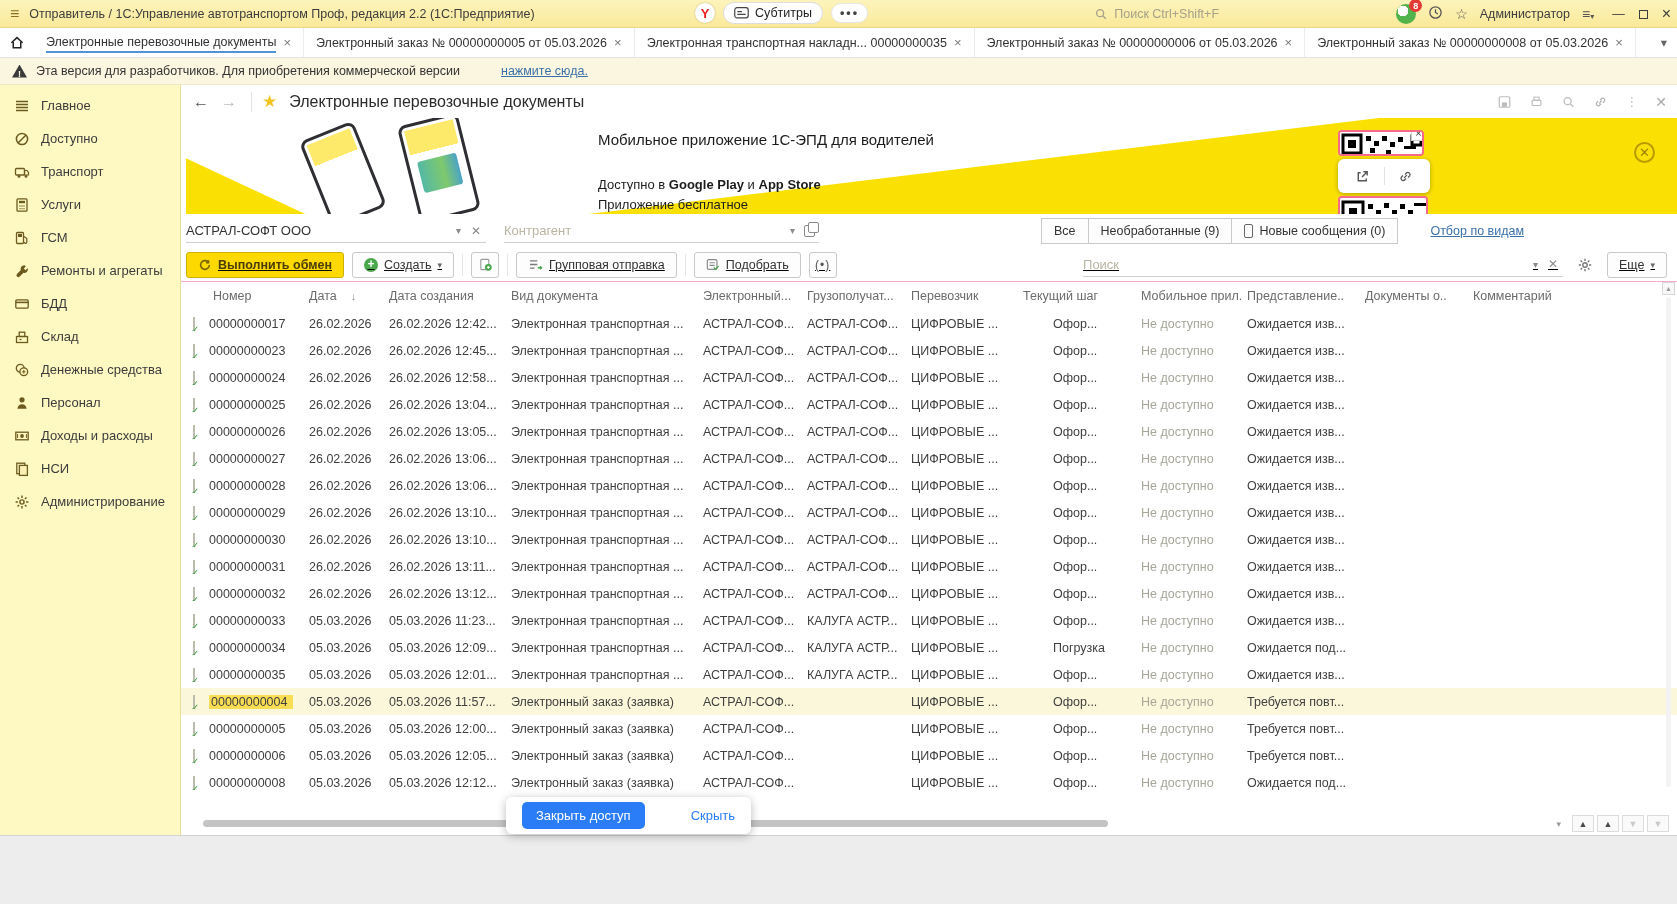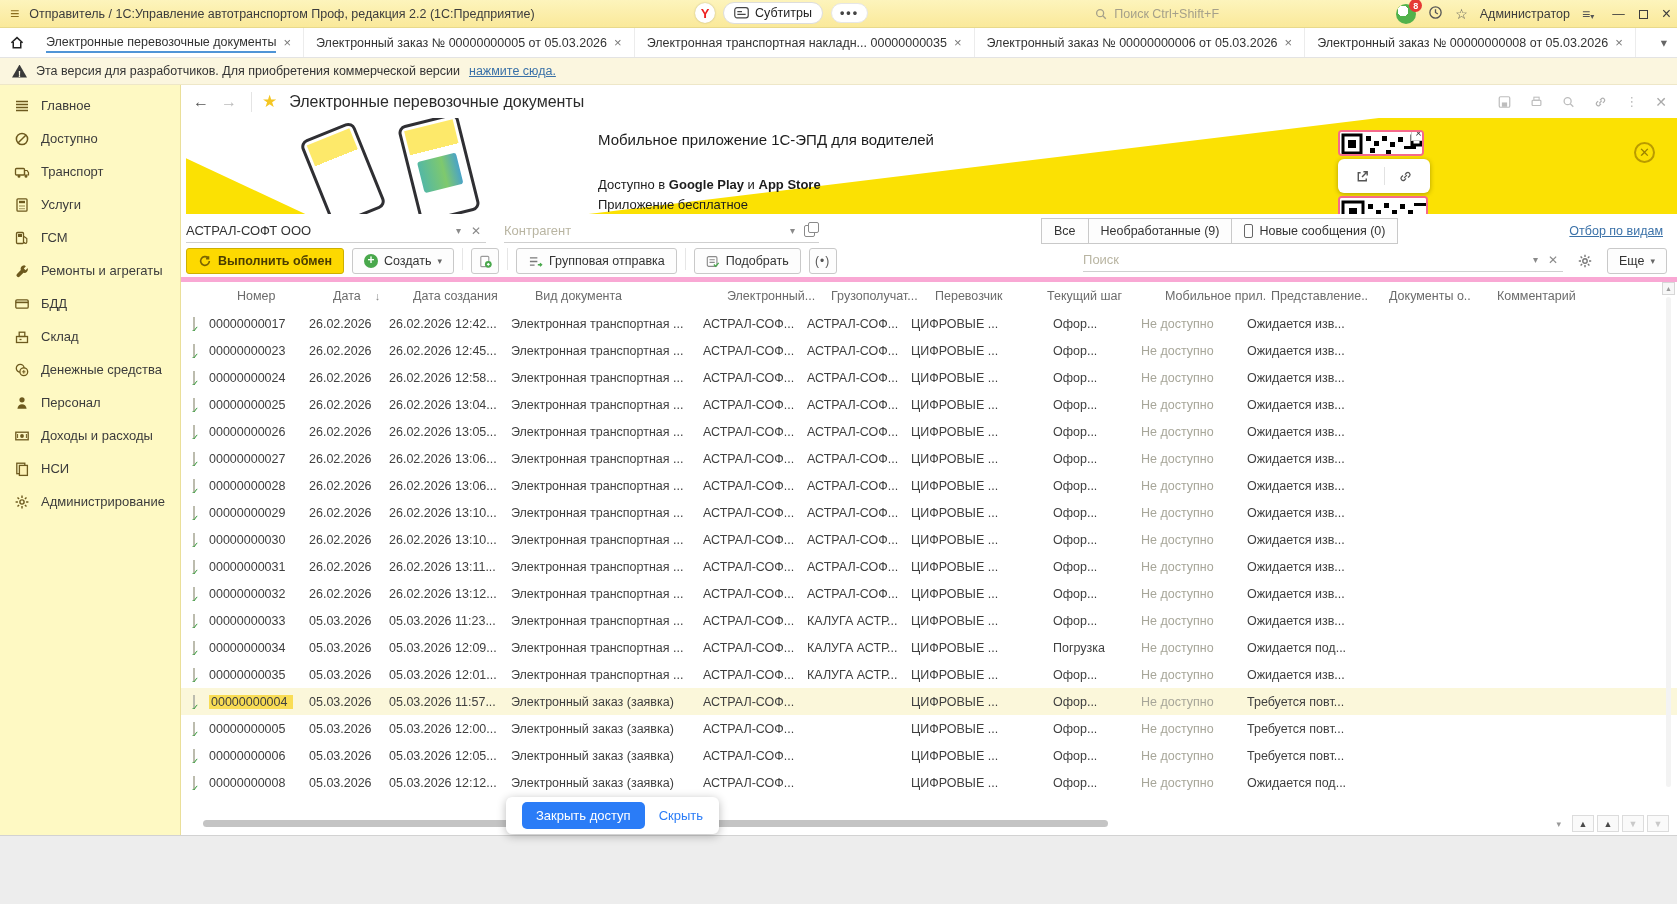--- a/index.html
+++ b/index.html
@@ -44,21 +44,21 @@
   .tab-close { color:#777; font-size:13px; }
   .tab-ovf { margin-left:auto; width:26px; display:flex; align-items:center; justify-content:center; color:#666; }
 
   
   .warnbar { height:27px; background:#fbf6df; display:flex; align-items:center; gap:9px;
     padding:0 12px; font-size:12.5px; color:#333; border-bottom:1px solid #eee7c8; }
   .warn-tri { position:relative; width:15px; height:13px; background:#3a3a3a;
     clip-path:polygon(50% 0,100% 100%,0 100%); }
   .warn-tri::after { content:"!"; position:absolute; left:0; right:0; bottom:-1px; color:#fbf6df;
     font-size:9px; font-weight:bold; text-align:center; }
-  a.lnk { color:#3a71a8; text-decoration:underline; cursor:pointer; }
+  a.lnk { color:#3a71a8; text-decoration:underline; cursor:pointer;margin-left:32px; }
 
   
   .main { display:flex; height:750px; }
   .sidebar { width:181px; background:#fef9c3; border-right:1px solid #eadf9a; padding-top:4px; }
   .sb-item { display:flex; align-items:center; gap:11px; height:33px; padding:0 8px 0 14px;
     font-size:13px; color:#3c3c3c; cursor:pointer; }
   .sb-item svg { color:#6d5a1e; flex:0 0 auto; }
   .content { position:relative; flex:1; background:#fff; }
 
   
@@ -111,41 +111,41 @@
   .sq-ic::after { content:""; position:absolute; left:3px; top:-4px; width:9px; height:9px;
     border:1.4px solid #8a8a8a; border-radius:2px; background:#fff; }
   .seg-group { display:flex; margin-left:222px; }
   .seg { border:1px solid #c9c9c9; background:#fdfdfd; height:26px; display:flex; align-items:center;
     gap:6px; padding:0 12px; font-size:12.5px; color:#333; cursor:pointer; }
   .seg + .seg { border-left:none; }
   .phone-ic { width:9px; height:14px; border:1.3px solid #666; border-radius:2px; }
   .filter-link { margin-left:auto; font-size:12.5px; }
 
   
-  .toolbar { height:34px; display:flex; align-items:flex-start; padding:0 10px 0 5px; gap:8px;
-    border-bottom:5px solid #f9a8d4; }
+  .toolbar { height:34px; display:flex; align-items:center; padding:0 10px 0 5px; gap:8px;
+    border-bottom:1px solid #f9a8d4;text-decoration:underline; }
   .btn { height:26px; border:1px solid #c9c9c9; background:#fdfdfd; border-radius:3px;
     display:flex; align-items:center; gap:6px; padding:0 11px; font-size:12.5px; color:#333; cursor:pointer; }
   .btn-exchange { background:#fdd900; border-color:#cdb000; font-weight:bold; color:#4a3c00; }
   .btn-exchange svg { color:#7a6400; }
   .caret { font-size:9px; color:#666; }
   .plus-ic { width:14px; height:14px; background:#49a84c; border-radius:50%; color:#fff;
     font-size:12px; line-height:13px; text-align:center; font-weight:bold; }
   .tb-sep { width:1px; height:22px; background:#e6e6e6; }
   .icon-btn { width:28px; justify-content:center; padding:0; }
   .searchfld { margin-left:auto; width:480px; }
   .btn-gear { border:none; background:none; }
   .radio-glyph { font-size:12px; color:#555; letter-spacing:1px; }
 
   
   .tablewrap { position:relative; }
   .trow { display:grid;
     grid-template-columns:26px 96px 80px 122px 192px 104px 104px 112px 30px 88px 106px 118px 108px 1fr;
     align-items:center; height:27px; font-size:12.5px; color:#3f3f3f; }
-  .thead { height:28px; color:#6b6b6b;margin-left:24px; }
+  .thead { height:28px; color:#6b6b6b; }
   .thead .c { cursor:pointer; }
   .c { padding-left:6px; white-space:nowrap; overflow:hidden; }
   .c-num { padding-left:2px; }
   .sort-arr::after { content:"\2193"; color:#888; font-size:11px; margin-left:14px; }
   .rows { height:489px; overflow:hidden; }
   .row.selected { background:#fbf7da; }
   .row.selected .c-num .numtxt { background:#f9dd55; padding:3px 6px 3px 2px; }
   .doc-ic { position:relative; width:13px; height:13px; margin-left:6px; border:1px solid #bcbcae;
     border-radius:2px; background:#f6f5ec; }
   .doc-ic::after { content:"\2713"; position:absolute; left:-3px; bottom:-4px; color:#3f9e43;

